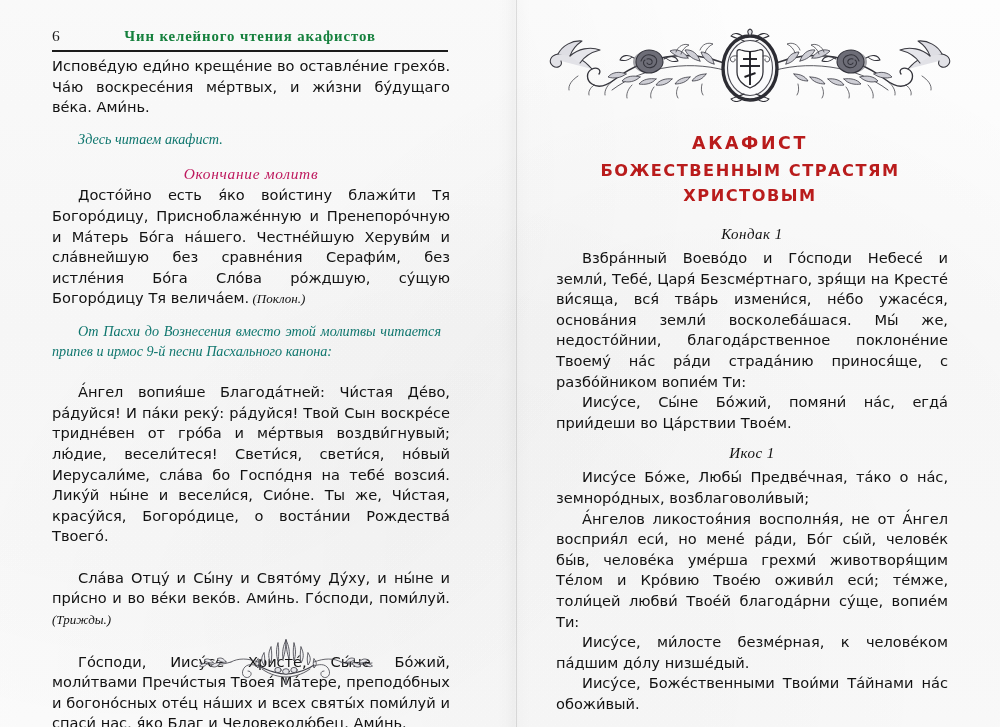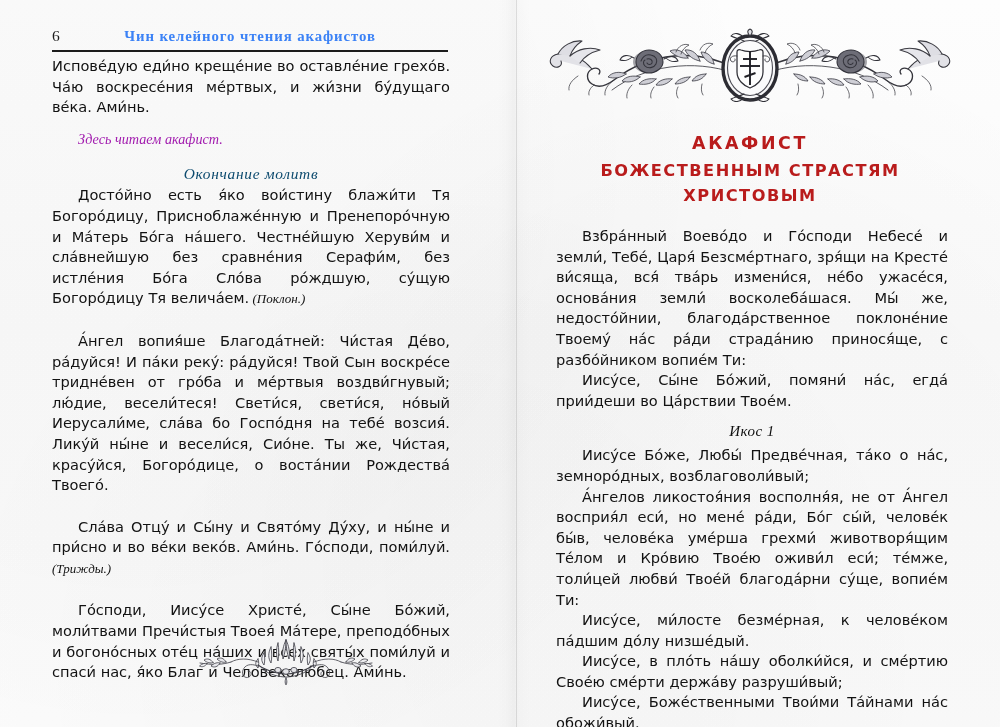--- a/index.html
+++ b/index.html
@@ -85,21 +85,21 @@
   .head-title {
     position: absolute;
     left: 0;
     top: 0;
     width: 396px;
     text-align: center;
     font-family: "Liberation Serif", serif;
     font-weight: 700;
     font-size: 14.8px;
     letter-spacing: 0.9px;
-    color: #3b82f6;
+    color: #15803d;
     line-height: 20px;
   }
   .head-rule {
     position: absolute;
     left: 52px;
     top: 50px;
     width: 396px;
     height: 1.6px;
     background: #1c1c1c;
   }
@@ -137,38 +137,38 @@
 
   p.rubric {
     margin: 12px 9px 0 0;
     text-indent: 26px;
     text-align: justify;
     text-align-last: left;
     font-family: "Liberation Serif", serif;
     font-style: italic;
     font-size: 14.2px;
     line-height: 19.6px;
-    color: #a21caf;
+    color: #0f766e;
   }
 
   .italic-inline {
     font-family: "Liberation Serif", serif;
     font-style: italic;
     font-size: 13px;
   }
 
   h2.section-head {
     margin: 16px 0 2px 0;
     text-align: center;
     font-family: "Liberation Serif", serif;
     font-style: italic;
     font-weight: 400;
     font-size: 15.4px;
     letter-spacing: 0.7px;
-    color: #0c4a6e;
+    color: #be185d;
   }
   h3.kontak-head {
     margin: 12px 0 5px 0;
     text-align: center;
     font-family: "Liberation Serif", serif;
     font-style: italic;
     font-weight: 400;
     font-size: 15px;
     letter-spacing: 0.5px;
     color: #101010;
@@ -233,20 +233,21 @@
     <div class="textblock" id="left-text">
 
       <p class="body noindent">Испове́дую еди́но креще́ние во оставле́ние грехо́в. Ча́ю воскресе́ния ме́ртвых, и жи́зни бу́дущаго ве́ка. Ами́нь.</p>
 
       <p class="rubric">Здесь читаем акафист.</p>
 
       <h2 class="section-head">Окончание молитв</h2>
 
       <p class="body tight"><span>Досто́йно есть я́ко вои́стину блажи́ти Тя Богоро́дицу, Присноблаже́нную и Пренепоро́чную и Ма́терь Бо́га на́шего. Честне́йшую Херуви́м и сла́внейшую без сравне́ния Серафи́м, без истле́ния Бо́га Сло́ва ро́ждшую, су́щую Богоро́дицу Тя велича́ем.</span><span class="italic-inline"> </span><span class="italic-inline">(Поклон.)</span></p>
 
+      <p class="rubric">От Пасхи до Вознесения вместо этой молитвы читается припев и ирмос 9-й песни Пасхального канона:</p>
 
       <p class="body gap">А́нгел вопия́ше Благода́тней: Чи́стая Де́во, ра́дуйся! И па́ки реку́: ра́дуйся! Твой Сын воскре́се тридне́вен от гро́ба и ме́ртвыя воздви́гнувый; лю́дие, весели́теся! Свети́ся, свети́ся, но́вый Иерусали́ме, сла́ва бо Госпо́дня на тебе́ возсия́. Лику́й ны́не и весели́ся, Сио́не. Ты же, Чи́стая, красу́йся, Богоро́дице, о воста́нии Рождества́ Твоего́.</p>
 
       <p class="body gap"><span>Сла́ва Отцу́ и Сы́ну и Свято́му Ду́ху, и ны́не и при́сно и во ве́ки веко́в. Ами́нь. Го́споди, поми́луй.</span><span> </span><span class="italic-inline">(Трижды.)</span></p>
 
       <p class="body gap">Го́споди, Иису́се Христе́, Сы́не Бо́жий, моли́твами Пречи́стыя Твоея́ Ма́тере, преподо́бных и богоно́сных оте́ц на́ших и всех святы́х поми́луй и спаси́ нас, я́ко Благ и Человеколю́бец. Ами́нь.</p>
     </div>
 
     <div id="tailpiece">
       <svg viewBox="0 0 176 56" xmlns="http://www.w3.org/2000/svg" fill="none" stroke="#4a4a52" stroke-width="0.85" stroke-linecap="round">
@@ -407,27 +408,27 @@
     </svg>
   </div>
 
   <div id="akathist-title">
     <div class="t1">АКАФИСТ</div>
     <div class="t2">БОЖЕСТВЕННЫМ СТРАСТЯМ ХРИСТОВЫМ</div>
   </div>
 
   <div class="textblock" id="right-text">
 
+    <h3 class="kontak-head" style="margin-top:0">Кондак 1</h3>
     <p class="body">Взбра́нный Воево́до и Го́споди Небесе́ и земли́, Тебе́, Царя́ Безсме́ртнаго, зря́щи на Кресте́ ви́сяща, вся́ тва́рь измени́ся, не́бо ужасе́ся, основа́ния земли́ восколеба́шася. Мы́ же, недосто́йнии, благода́рственное поклоне́ние Твоему́ на́с ра́ди страда́нию принося́ще, с разбо́йником вопие́м Ти:</p>
     <p class="body">Иису́се, Сы́не Бо́жий, помяни́ на́с, егда́ прии́деши во Ца́рствии Твое́м.</p>
 
     <h3 class="kontak-head">Икос 1</h3>
     <p class="body">Иису́се Бо́же, Любы́ Предве́чная, та́ко о на́с, земноро́дных, возблаговоли́вый;</p>
     <p class="body">А́нгелов ликостоя́ния восполня́я, не от А́нгел восприя́л еси́, но мене́ ра́ди, Бо́г сы́й, челове́к бы́в, челове́ка уме́рша грехми́ животворя́щим Те́лом и Кро́вию Твое́ю оживи́л еси́; те́мже, толи́цей любви́ Твое́й благода́рни су́ще, вопие́м Ти:</p>
     <p class="body">Иису́се, ми́лосте безме́рная, к челове́ком па́дшим до́лу низше́дый.</p>
-    <p class="body">Иису́се, в пло́ть на́шу оболки́йся, и сме́ртию Свое́ю сме́рти держа́ву разруши́вый;</p>
     <p class="body">Иису́се, Боже́ственными Твои́ми Та́йнами на́с обожи́вый.</p>
 
   </div>
 
   <div id="gutter"></div>
   <div id="gutter-edge"></div>
 </div>
 
 </body></html>

